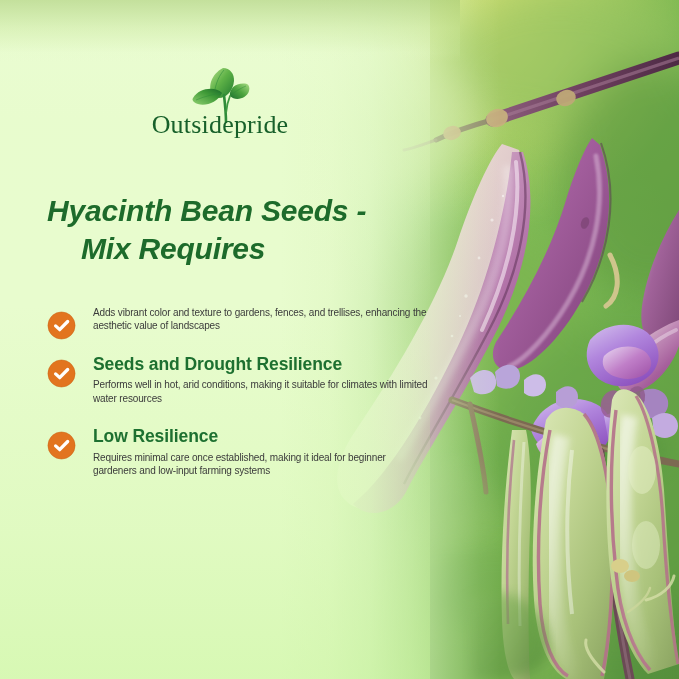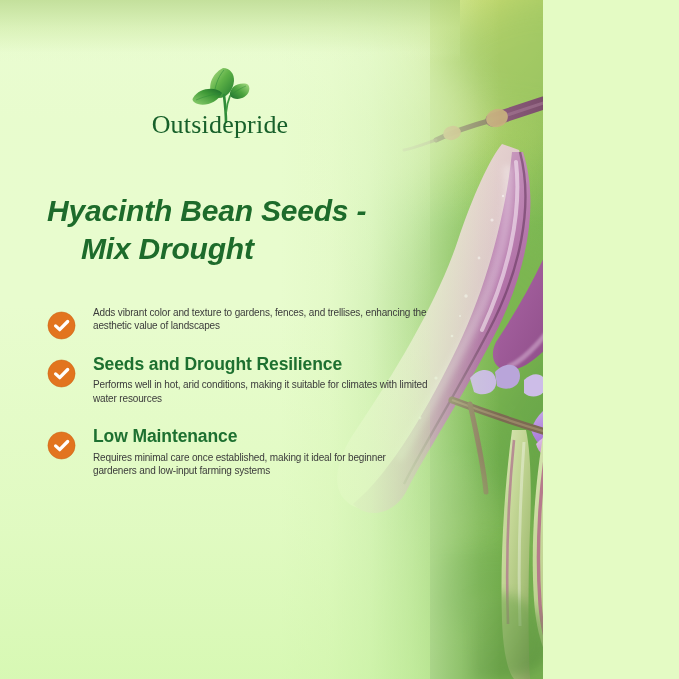--- a/index.html
+++ b/index.html
@@ -6,21 +6,21 @@
   html,body { width:679px; height:679px; }
   body {
     font-family: "Liberation Sans", sans-serif;
     background:#e4fbc4;
     overflow:hidden;
   }
 
   
   #canvas {
     position:relative;
-    width:543px; height:679px;
+    width:679px; height:679px;
     overflow:hidden;
     background:#84cc16;
   }
 
   
   .photo {
     position:absolute;
     inset:0;
     overflow:hidden;
   }
@@ -454,21 +454,21 @@
         <path d="M13 38 C 22 34 32 32 39 31" stroke="#2a8a38" stroke-width="0.9" fill="none" opacity="0.5"></path>
 
         <path d="M41 33 C 42 42 43 52 43 60" stroke="#2f8c39" stroke-width="2.6" fill="none" stroke-linecap="round"></path>
         <path d="M47 34 C 45 39 43.6 45 43.2 50" stroke="#3e9a41" stroke-width="1.8" fill="none" stroke-linecap="round"></path>
       </svg>
       <span class="logo-word">Outsidepride</span>
     </div>
 
     <h1 class="headline">
       <span>Hyacinth Bean Seeds -</span>
-      <span class="line2">Mix Drought</span>
+      <span class="line2">Mix Requires</span>
     </h1>
 
     <div class="benefits">
 
       <div class="benefit">
         <svg class="check" viewBox="0 0 32 32" aria-hidden="true">
           <circle cx="16" cy="16" r="15" fill="#e2741f"></circle>
           <circle cx="16" cy="16" r="15" fill="none" stroke="#c8600f" stroke-width="1" opacity="0.5"></circle>
           <path d="M9.5 16.4 L14 20.6 L22.8 11.6" stroke="#fff" stroke-width="3.6" fill="none" stroke-linecap="round" stroke-linejoin="round"></path>
         </svg>
@@ -484,19 +484,19 @@
         <div class="b-title">Seeds and Drought Resilience</div>
         <div class="b-desc">Performs well in hot, arid conditions, making it suitable for climates with limited water resources</div>
       </div>
 
       <div class="benefit">
         <svg class="check" viewBox="0 0 32 32" aria-hidden="true">
           <circle cx="16" cy="16" r="15" fill="#e2741f"></circle>
           <circle cx="16" cy="16" r="15" fill="none" stroke="#c8600f" stroke-width="1" opacity="0.5"></circle>
           <path d="M9.5 16.4 L14 20.6 L22.8 11.6" stroke="#fff" stroke-width="3.6" fill="none" stroke-linecap="round" stroke-linejoin="round"></path>
         </svg>
-        <div class="b-title">Low Maintenance</div>
+        <div class="b-title">Low Resilience</div>
         <div class="b-desc">Requires minimal care once established, making it ideal for beginner gardeners and low-input farming systems</div>
       </div>
 
     </div>
   </div>
 </div>
 
 </body></html>

